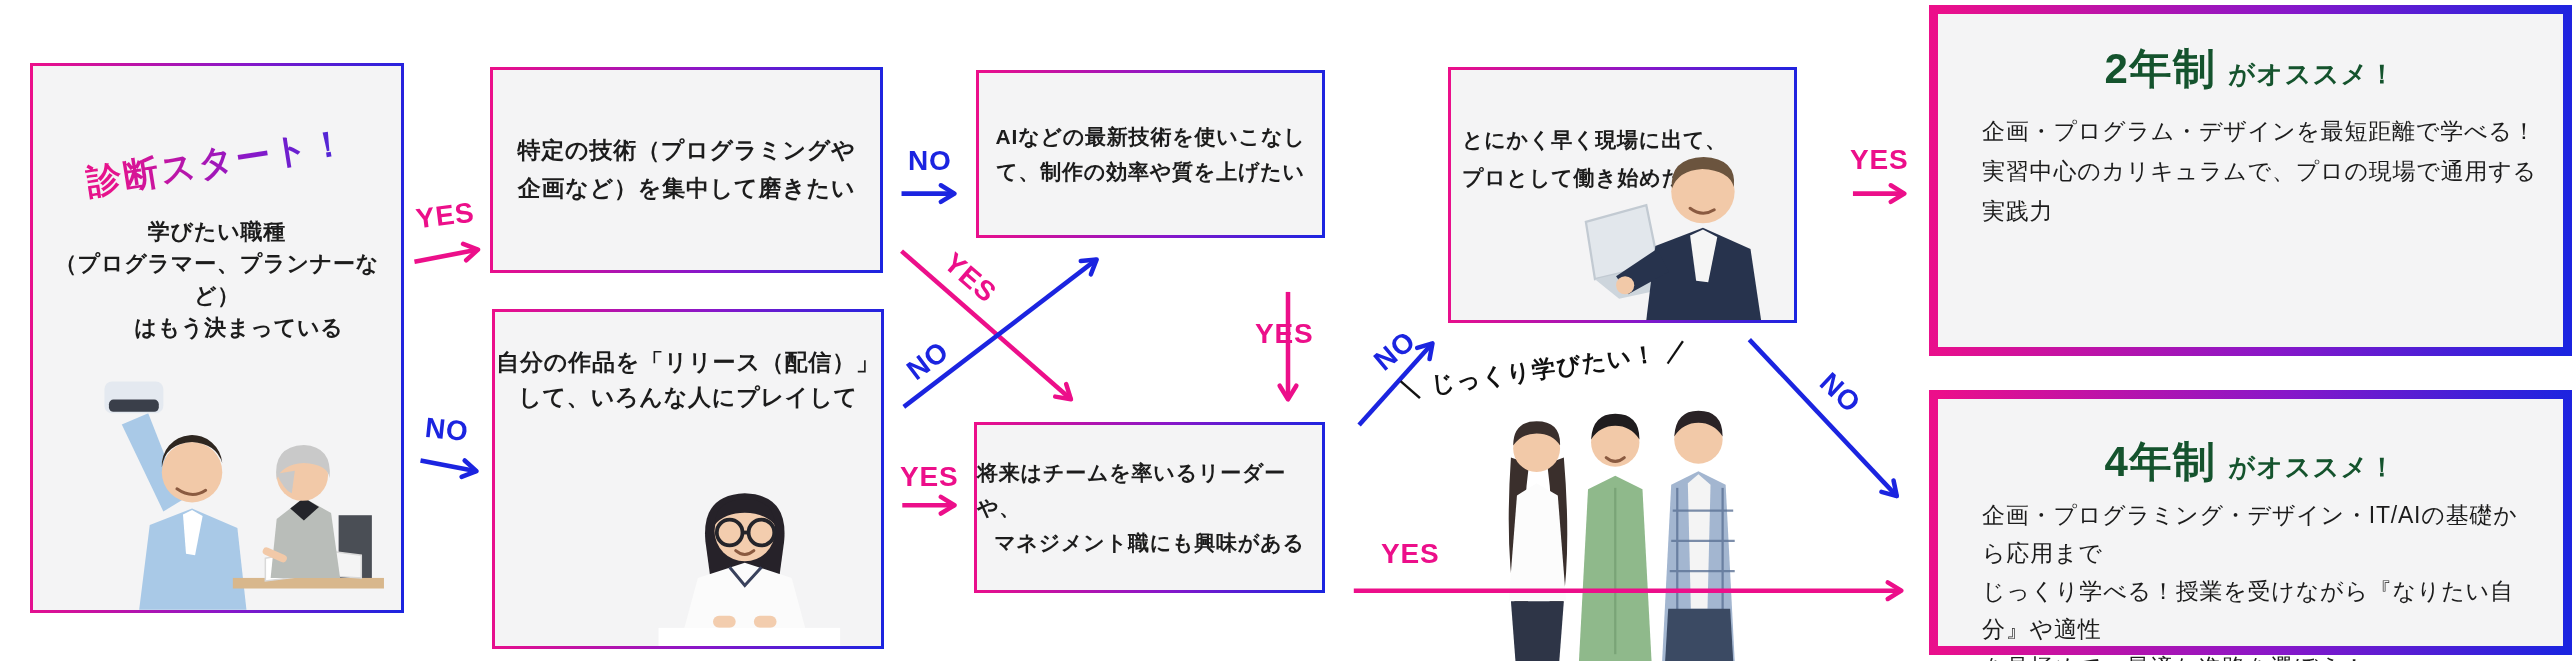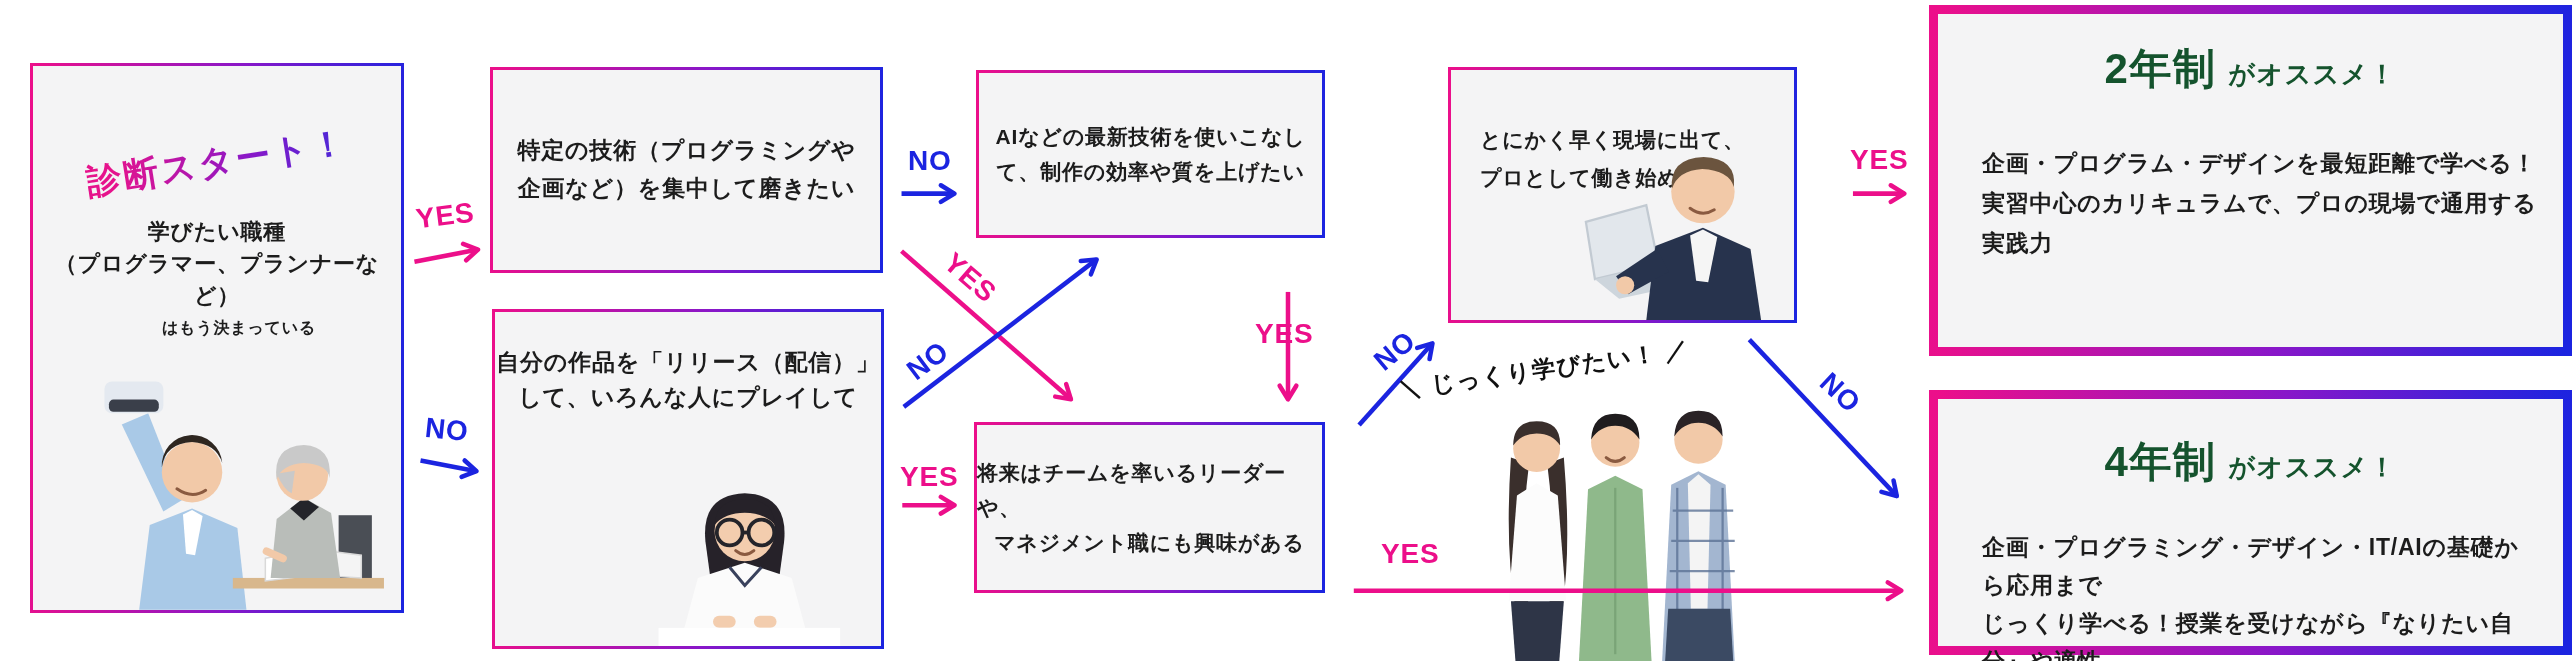--- a/index.html
+++ b/index.html
@@ -21,39 +21,39 @@
   .rotc{ transform:translate(-50%,-50%); }
   #start-title{
     position:absolute; left:50%; top:73px; transform:translateX(-50%) rotate(-9deg);
     font-size:35px; font-weight:800; letter-spacing:2.3px; white-space:nowrap;
     background:linear-gradient(93deg,#e6138c 10%,#8a18c8 62%,#4629d8 100%);
     -webkit-background-clip:text; background-clip:text; color:transparent;
   }
   .result-title{ position:absolute; left:0; right:0; display:flex; justify-content:center; align-items:baseline; gap:12px; color:#14532d; }
   .result-term{ font-size:42px; font-weight:800; letter-spacing:1.5px; }
   .result-suffix{ font-size:26px; font-weight:800; letter-spacing:1.5px; }
-  .result-body{ position:absolute; left:44px; right:23px; font-size:23px; font-weight:700; line-height:40px; letter-spacing:0.8px;margin-top:32px; }
+  .result-body{ position:absolute; left:44px; right:23px; font-size:23px; font-weight:400; line-height:40px; letter-spacing:0.8px; }
   #note-slow{
     position:absolute; left:1544px; top:369px; transform:translate(-50%,-50%) rotate(-8deg);
     font-size:23.4px; font-weight:700; color:#111; letter-spacing:1.5px; z-index:30; white-space:nowrap;
   }
   svg.overlay{ position:absolute; left:0; top:0; z-index:20; pointer-events:none; }
   .photo{ position:absolute; z-index:2; }
 </style>
 </head>
 <body>
 
 <div id="canvas">
 
   <div class="qbox" style="left:30px;top:63px;width:374px;height:550px;">
     <div id="start-title">診断スタート！</div>
     <div style="position:absolute;left:0;right:0;top:150px;text-align:center;">
       <div class="qtext" style="font-size:22px;line-height:32px;">学びたい職種</div>
       <div class="qtext" style="font-size:22px;line-height:32px;">（プログラマー、プランナーなど）</div>
-      <div class="qtext" style="font-size:16px;line-height:32px;padding-left:44px;">はもう決まっている</div>
+      <div class="qtext" style="font-size:22px;line-height:32px;padding-left:44px;">はもう決まっている</div>
     </div>
     <svg class="photo" style="left:16.6px;bottom:0;" width="340" height="250" viewBox="0 0 450 330">
 
       <polygon points="150,200 95,85 130,70 175,185" fill="#a9c9e7"></polygon>
       <rect x="72" y="28" width="78" height="42" rx="10" fill="#e4e9f0"></rect>
       <rect x="78" y="52" width="66" height="16" rx="6" fill="#3a3f4a"></rect>
       <circle cx="188" cy="148" r="40" fill="#f2c9a8"></circle>
       <path d="M148,142 a40,40 0 0 1 80,-6 q-8,-26 -40,-28 q-36,2 -40,34 z" fill="#2e2620"></path>
       <path d="M168,170 q20,14 38,2" stroke="#8a5a40" stroke-width="4" fill="none" stroke-linecap="round"></path>
       <polygon points="118,330 132,218 188,196 248,222 260,330" fill="#a9c9e7"></polygon>
@@ -108,21 +108,21 @@
   </div>
 
   <div class="qbox" style="left:974px;top:422px;width:351px;height:171px;">
     <div class="center-col">
       <div class="qtext">将来はチームを率いるリーダーや、</div>
       <div class="qtext">マネジメント職にも興味がある</div>
     </div>
   </div>
 
   <div class="qbox" style="left:1448px;top:67px;width:349px;height:256px;">
-    <div style="position:absolute;left:29px;top:51px;text-align:left;">
+    <div style="position:absolute;left:11px;top:51px;text-align:left;">
       <div class="qtext" style="line-height:38px;">とにかく早く現場に出て、</div>
       <div class="qtext" style="line-height:38px;">プロとして働き始めたい</div>
     </div>
     <svg class="photo" style="right:4.5px;bottom:0;" width="227" height="219" viewBox="0 0 300 290">
       <polygon points="30,160 110,138 126,216 42,236" fill="#e2e7ec" stroke="#c2cad2" stroke-width="3"></polygon>
       <polygon points="42,236 128,216 166,242 74,262" fill="#cdd5dc"></polygon>
       <circle cx="185" cy="120" r="42" fill="#f2c9a8"></circle>
       <path d="M144,116 q-4,-40 42,-42 q44,2 40,40 q-6,-22 -42,-24 q-32,2 -40,26 z" fill="#6b543e"></path>
       <path d="M168,142 q16,12 32,2" stroke="#8a5a40" stroke-width="4" fill="none" stroke-linecap="round"></path>
       <polygon points="110,290 122,192 185,168 248,196 262,290" fill="#27334d"></polygon>

